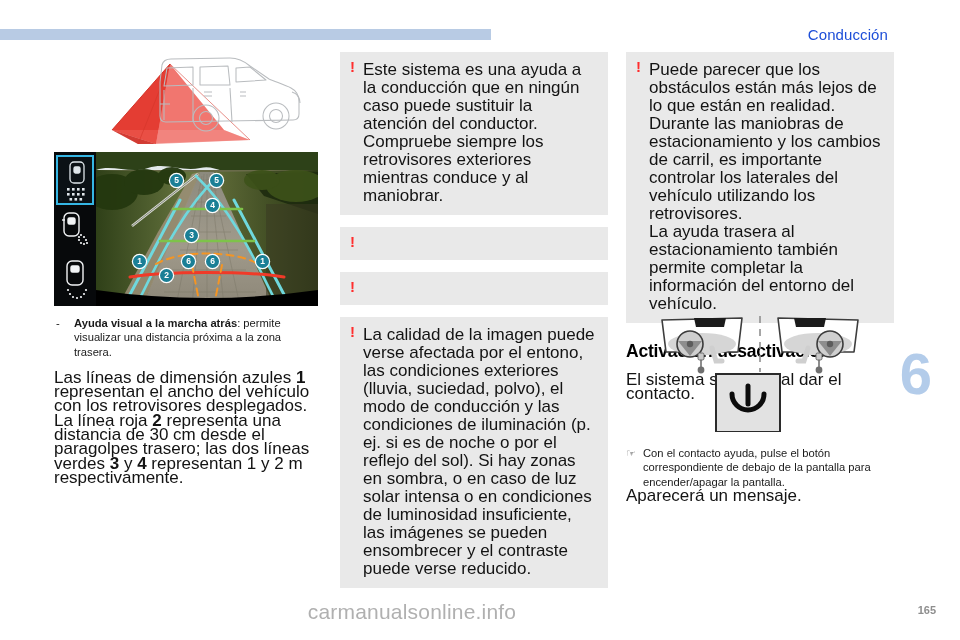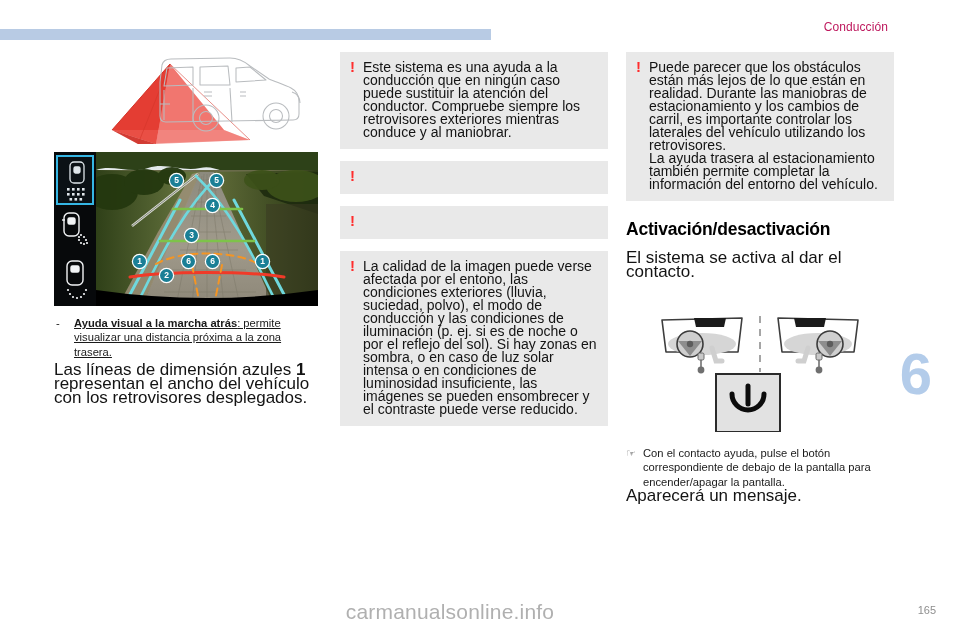--- a/index.html
+++ b/index.html
@@ -21,23 +21,23 @@
     position: absolute;
     left: 0;
     top: 29px;
     width: 491px;
     height: 11px;
     background: #b8cbe4;
   }
   .header-title {
     position: absolute;
     right: 72px;
-    top: 20px;
-    font-size: 12px;
-    color: #be185d;
+    top: 26px;
+    font-size: 15px;
+    color: #1d4ed8;
     letter-spacing: 0.1px;
     white-space: nowrap;
   }
 
   
   .chapter-number {
     position: absolute;
     right: 28px;
     top: 345px;
     font-size: 58px;
@@ -67,22 +67,22 @@
   .notebox .bang {
     color: #ff2d2d;
     font-weight: bold;
     font-size: 15px;
     line-height: 14.2px;
     margin-right: 8px;
     flex: 0 0 auto;
     transform: translateY(-1px);
   }
   .notebox .note-text {
-    font-size: 14px;
-    line-height: 13px;
+    font-size: 17px;
+    line-height: 18px;
     color: #131313;
   }
 
   
   .bodytext {
     font-size: 17px;
     line-height: 14.3px;
     color: #131313;
   }
   .bodytext b { font-weight: bold; }
@@ -91,21 +91,21 @@
     display: flex;
     font-size: 11.2px;
     line-height: 14.3px;
   }
   .dash-item .dash {
     width: 20px;
     flex: 0 0 20px;
     padding-left: 2px;
     box-sizing: border-box;
   }
-  .dash-item .dash-body { flex: 1 1 auto; text-decoration: underline; }
+  .dash-item .dash-body { flex: 1 1 auto; }
 
   h2.section-title {
     font-size: 17.5px;
     font-weight: bold;
     margin: 16px 0 11px 0;
     color: #000;
     letter-spacing: -0.2px;
   }
 
   .hand-item {
@@ -188,28 +188,27 @@
   
   .watermark {
     position: absolute;
     left: 0;
     top: 600px;
     width: 824px;
     text-align: center;
     font-size: 21px;
     color: #b0b0b0;
     letter-spacing: 0.2px;
-    margin-left: 38px;
   }
   .page-number {
     position: absolute;
     right: 24px;
     top: 604px;
     font-size: 11px;
-    font-weight: normal;
+    font-weight: bold;
     color: #8e8e8e;
   }
 </style>
 </head>
 <body>
 
 <div class="header-bar"></div>
 <div class="header-title">Conducción</div>
 
 <div class="chapter-number">6</div>
@@ -428,21 +427,22 @@
   </div>
 </div>
 
 <div class="col col-left" style="top:316px">
   <div class="dash-item">
     <div class="dash">-</div>
     <div class="dash-body">
       <b>Ayuda visual a la marcha atrás</b><span>: permite visualizar una distancia próxima a la zona trasera.</span>
     </div>
   </div>
-  <div class="bodytext" style="margin-top:4px">Las líneas de dimensión azules <b>1</b> representan el ancho del vehículo con los retrovisores desplegados.</div>
+  <div class="bodytext" style="margin-top:12px">Las líneas de dimensión azules <b>1</b> representan el ancho del vehículo con los retrovisores desplegados.</div>
+  <div class="bodytext">La línea roja <b>2</b> representa una distancia de 30 cm desde el paragolpes trasero; las dos líneas verdes <b>3</b> y <b>4</b> representan 1 y 2 m respectivamente.</div>
 </div>
 
 <div class="col col-mid">
   <div class="notebox">
     <span class="bang">!</span>
     <span class="note-text">Este sistema es una ayuda a la conducción que en ningún caso puede sustituir la atención del conductor. Compruebe siempre los retrovisores exteriores mientras conduce y al maniobrar.</span>
   </div>
   <div class="notebox">
     <span class="bang">!</span>
   </div>

